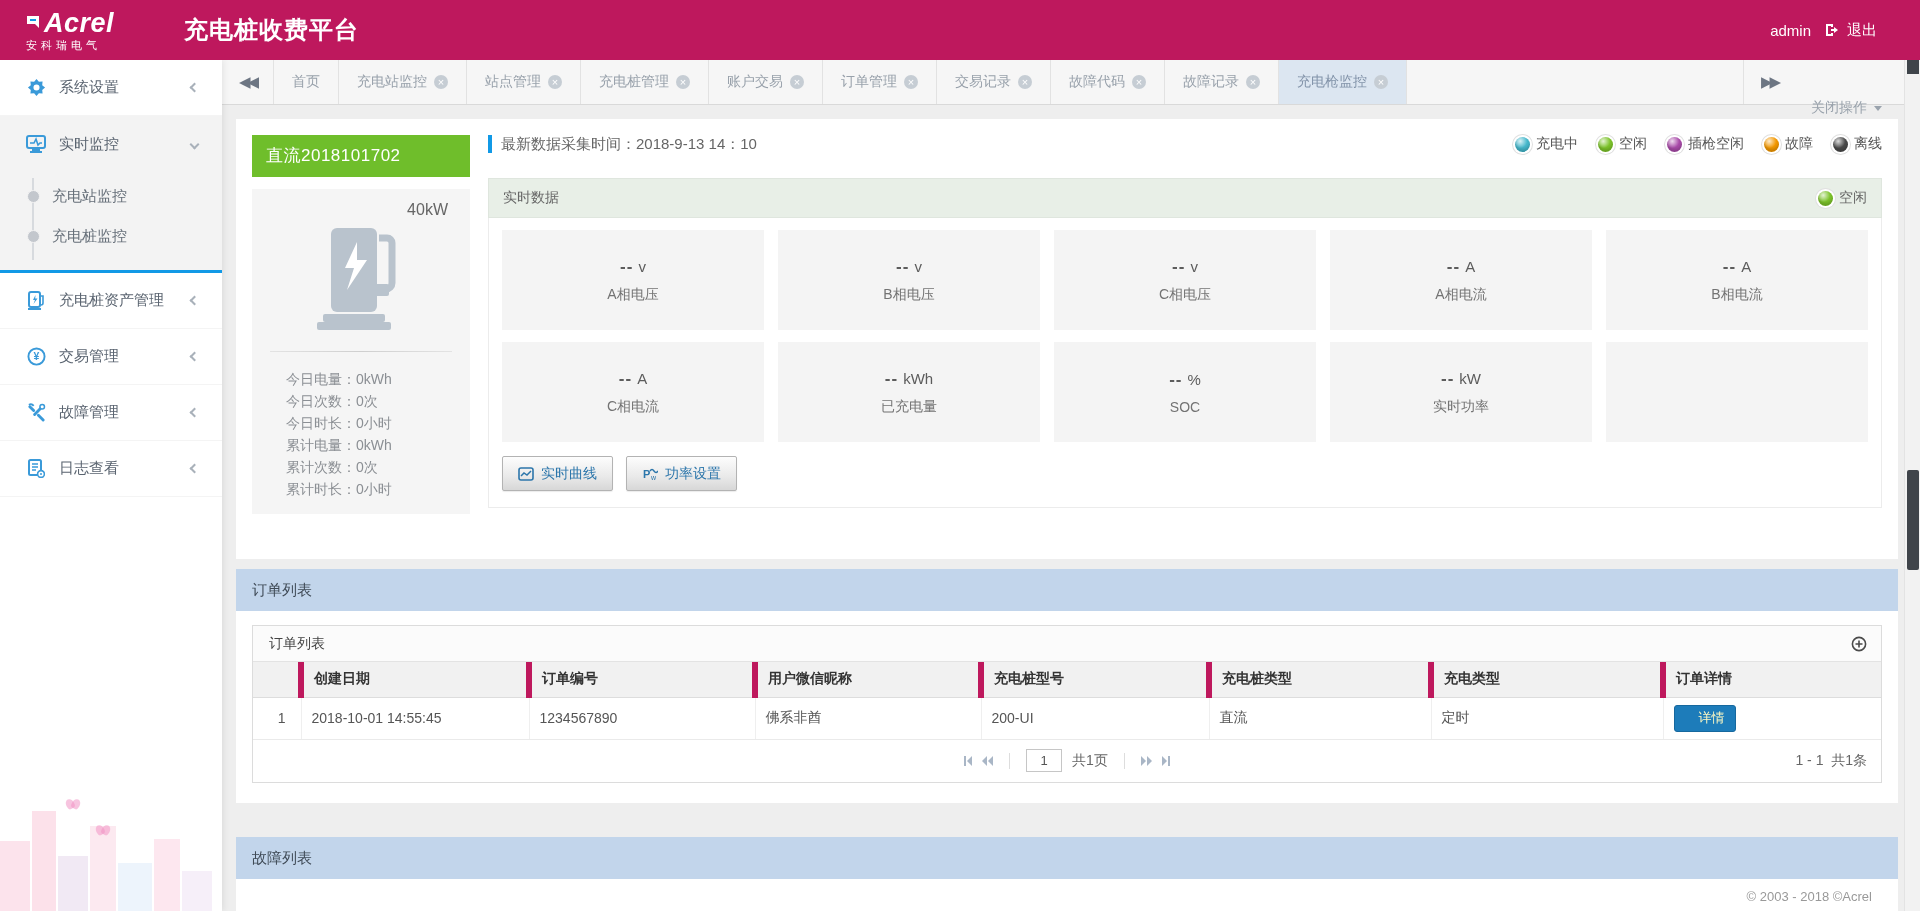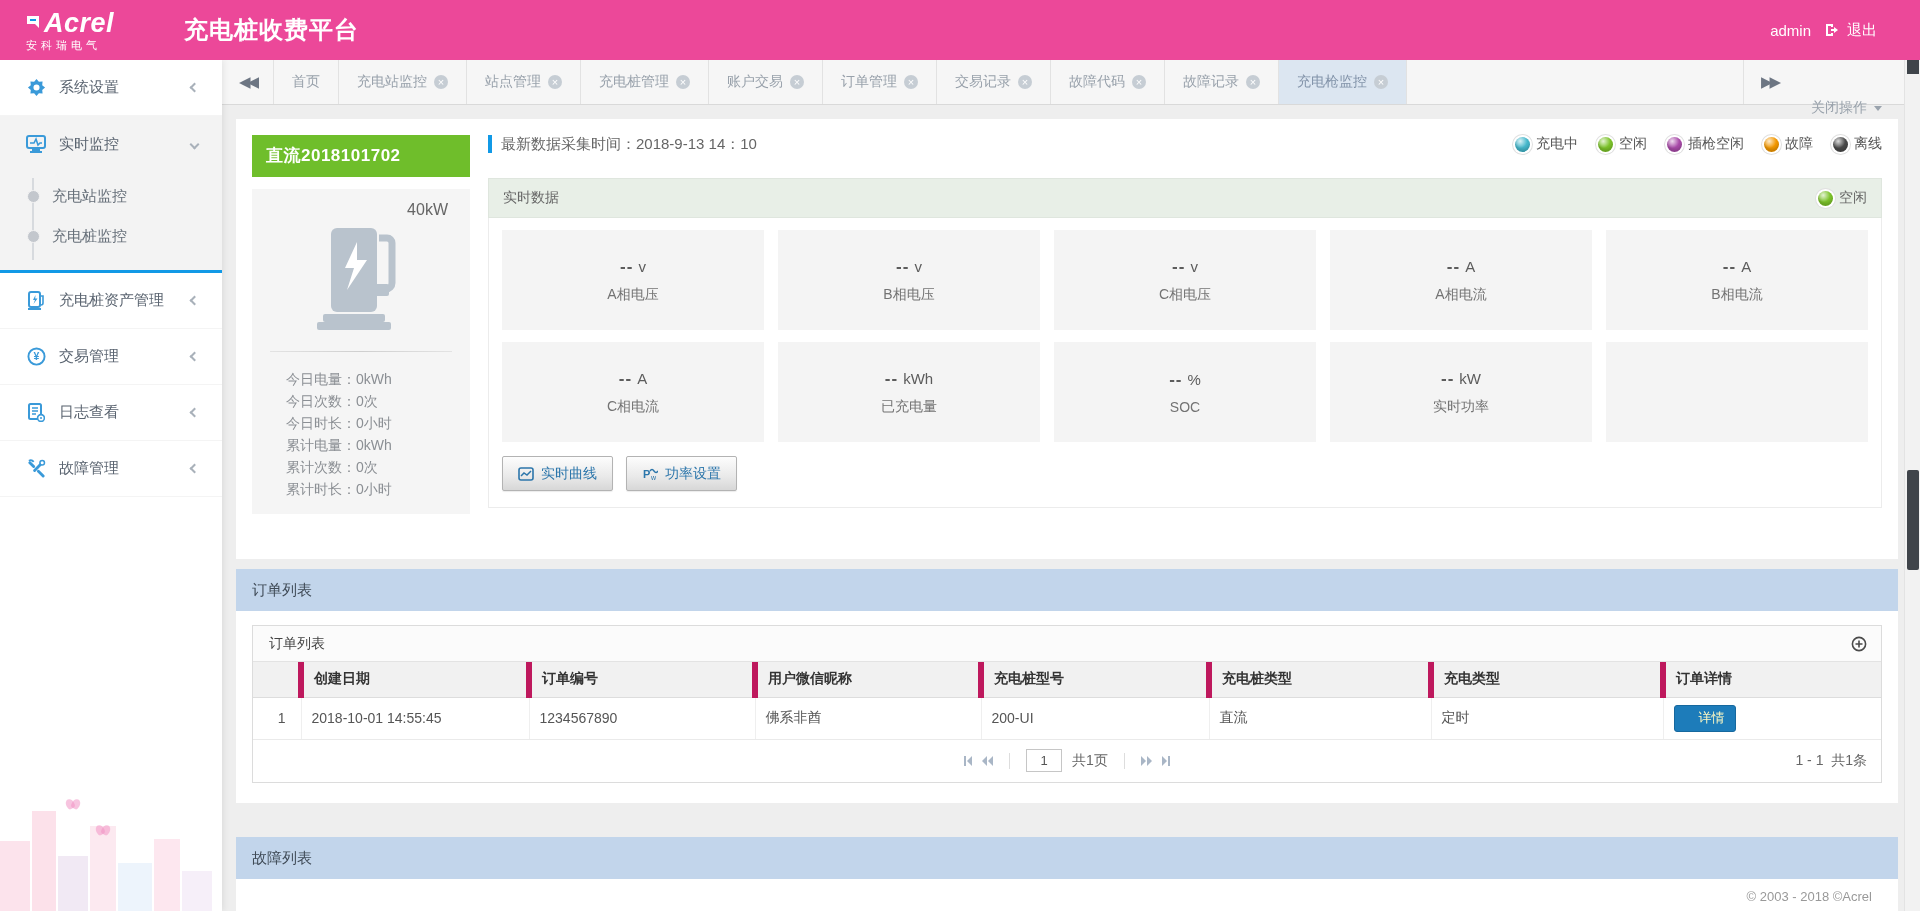--- a/index.html
+++ b/index.html
@@ -1,21 +1,21 @@
 <!DOCTYPE html>
 <html><head>
 <meta charset="utf-8">
 <style>
   * { margin:0; padding:0; box-sizing:border-box; }
   html,body { width:1920px; height:911px; overflow:hidden;
     font-family:"Liberation Sans","DejaVu Sans",sans-serif; background:#eee; }
 
   
   .app-header { position:absolute; left:0; top:0; width:1920px; height:60px;
-    background:#ec4899; display:flex; align-items:center; color:#fff; z-index:30; }
+    background:#be185d; display:flex; align-items:center; color:#fff; z-index:30; }
   .logo-block { width:150px; padding-left:26px; line-height:1; }
   .logo-main { font-size:27px; font-weight:bold; font-style:italic; letter-spacing:.5px; display:flex; align-items:center; gap:2px;}
   .logo-mark { width:16px; height:18px; display:inline-block; }
   .logo-sub { font-size:11px; letter-spacing:4px; margin-top:3px; }
   .app-title { font-size:24px; font-weight:bold; margin-left:34px; letter-spacing:1px; }
   .header-right { margin-left:auto; display:flex; align-items:center; gap:14px; padding-right:43px; font-size:15px; }
   .logout-wrap { display:flex; align-items:center; gap:6px; cursor:pointer; }
 
   
   .sidebar { position:absolute; left:0; top:60px; width:222px; height:851px; background:#fff;
@@ -54,21 +54,21 @@
   .tab-close { width:14px; height:14px; border-radius:50%; background:#c6cdd4; color:#fff; font-size:11px;
     line-height:14px; text-align:center; display:inline-block; }
   .close-ops { display:flex; align-items:center; gap:7px; padding:0 22px 0 16px; cursor:pointer;margin-top:48px; }
   .caret-down { width:0; height:0; border:4px solid transparent; border-top:5px solid #9aa3ad; margin-top:4px; }
 
   .page { height:calc(100% - 45px); padding:14px 6px 0 14px; overflow:hidden; }
 
   
   .top-panel { background:#fff; height:440px; display:flex; padding:16px 16px 0 16px; }
   .device-col { width:218px; flex:0 0 218px; }
-  .device-head { height:42px; background:#6fbe2b; color:#fff; font-size:17px; font-weight:bold;
+  .device-head { height:42px; background:#6fbe2b; color:#fff; font-size:17px; font-weight:normal;
     line-height:42px; padding-left:14px; letter-spacing:.5px; }
   .device-card { background:#f5f5f5; margin-top:12px; padding:12px 0 14px 0; }
   .device-power { text-align:right; padding-right:22px; color:#666; font-size:16px; }
   .device-icon { height:118px; display:flex; align-items:center; justify-content:center; }
   .device-divider { height:1px; margin:14px 18px 16px 18px;
     background:linear-gradient(90deg,#e3e3e3,#cfcfcf,#e3e3e3); }
   .device-stats { padding-left:34px; font-size:14px; color:#8b8f94; line-height:22px; }
 
   .monitor-col { flex:1; margin-left:18px; }
   .monitor-top { display:flex; align-items:flex-start; height:30px; }
@@ -215,41 +215,41 @@
         <circle cx="10" cy="10" r="8.5" fill="none" stroke="#3a9ad9" stroke-width="2"></circle>
         <text x="10" y="14" font-size="11" font-weight="bold" text-anchor="middle" fill="#3a9ad9">¥</text>
       </svg>
     </span>
     <span class="s-label">交易管理</span>
     <span class="chev"></span>
   </div>
 
   <div class="side-item">
     <span class="s-icon">
+      <svg width="19" height="19" viewBox="0 0 20 20">
+        <path d="M3 4 L7 8 M12 13 L17 18" stroke="#3a9ad9" stroke-width="3" stroke-linecap="round"></path>
+        <path d="M17 3 L8 12" stroke="#3a9ad9" stroke-width="3" stroke-linecap="round"></path>
+        <path d="M2 2 a4 4 0 0 1 5 1" fill="none" stroke="#3a9ad9" stroke-width="2"></path>
+        <circle cx="16" cy="4" r="2.4" fill="#fff" stroke="#3a9ad9" stroke-width="1.6"></circle>
+      </svg>
+    </span>
+    <span class="s-label">故障管理</span>
+    <span class="chev"></span>
+  </div>
+
+  <div class="side-item">
+    <span class="s-icon">
       <svg width="17" height="19" viewBox="0 0 17 19">
         <rect x="1" y="1" width="12" height="15" rx="1.5" fill="none" stroke="#3a9ad9" stroke-width="2"></rect>
         <path d="M4 5 h6 M4 8 h6 M4 11 h4" stroke="#3a9ad9" stroke-width="1.5"></path>
         <circle cx="13" cy="15" r="3.4" fill="#fff" stroke="#3a9ad9" stroke-width="1.6"></circle>
         <circle cx="13" cy="15" r="1" fill="#3a9ad9"></circle>
       </svg>
     </span>
     <span class="s-label">日志查看</span>
-    <span class="chev"></span>
-  </div>
-
-  <div class="side-item">
-    <span class="s-icon">
-      <svg width="19" height="19" viewBox="0 0 20 20">
-        <path d="M3 4 L7 8 M12 13 L17 18" stroke="#3a9ad9" stroke-width="3" stroke-linecap="round"></path>
-        <path d="M17 3 L8 12" stroke="#3a9ad9" stroke-width="3" stroke-linecap="round"></path>
-        <path d="M2 2 a4 4 0 0 1 5 1" fill="none" stroke="#3a9ad9" stroke-width="2"></path>
-        <circle cx="16" cy="4" r="2.4" fill="#fff" stroke="#3a9ad9" stroke-width="1.6"></circle>
-      </svg>
-    </span>
-    <span class="s-label">故障管理</span>
     <span class="chev"></span>
   </div>
 
   <div class="side-deco">
     <div class="bld" style="left:0;  width:30px; height:70px; background:rgba(244,143,177,.45);"></div>
     <div class="bld" style="left:32px; width:24px; height:100px;background:rgba(240,120,160,.40);"></div>
     <div class="bld" style="left:58px; width:30px; height:55px; background:rgba(186,140,200,.35);"></div>
     <div class="bld" style="left:90px; width:26px; height:85px; background:rgba(244,160,190,.42);"></div>
     <div class="bld" style="left:118px;width:34px; height:48px; background:rgba(150,190,240,.30);"></div>
     <div class="bld" style="left:154px;width:26px; height:72px; background:rgba(244,143,177,.38);"></div>

